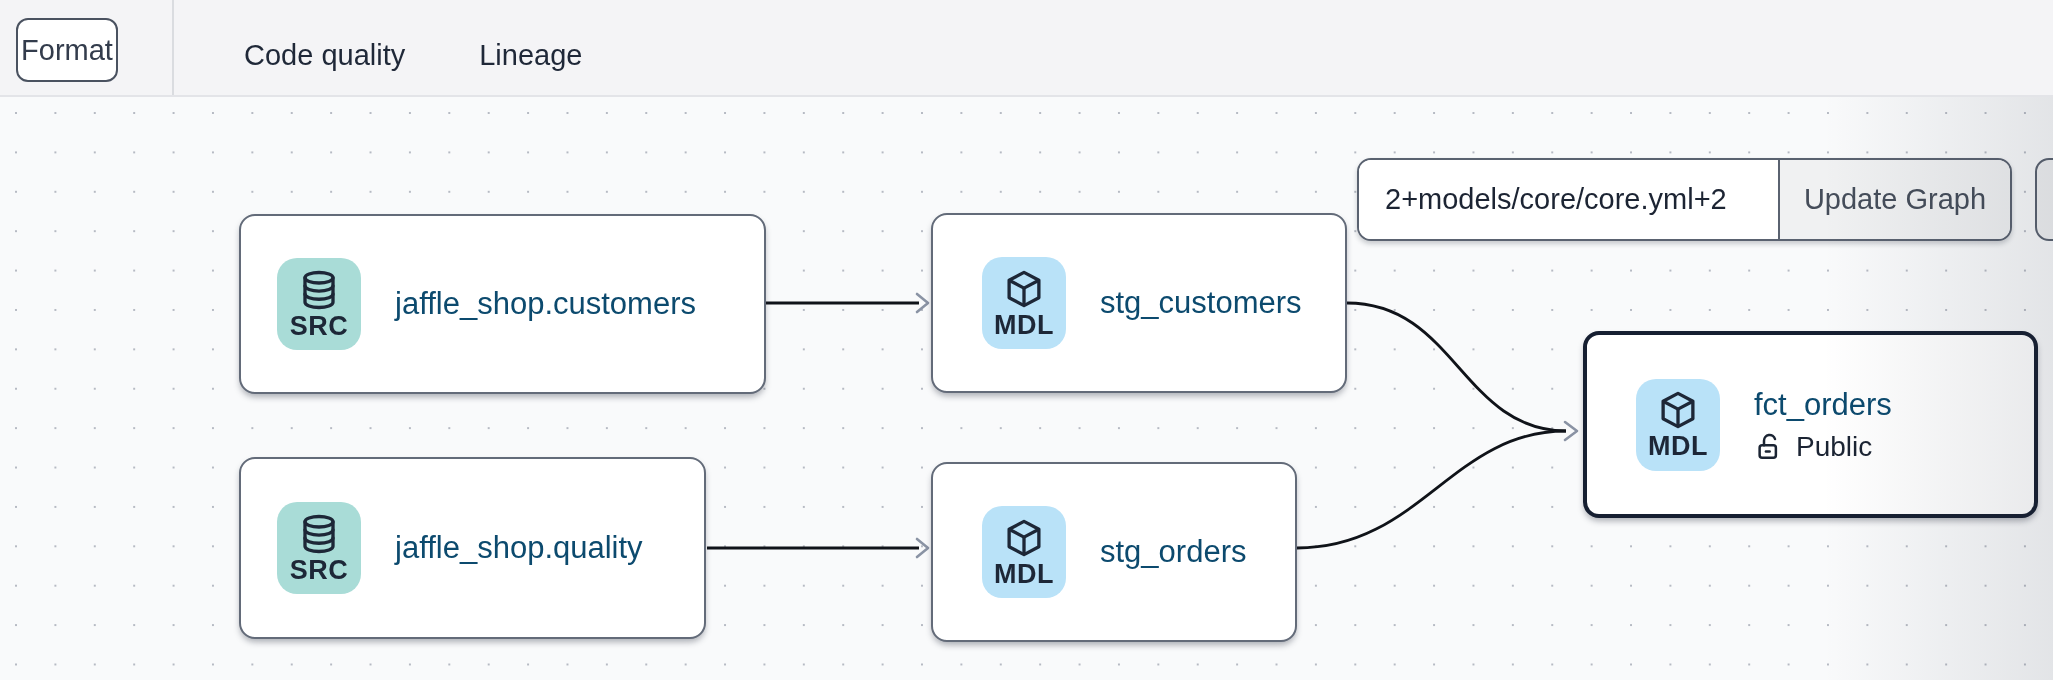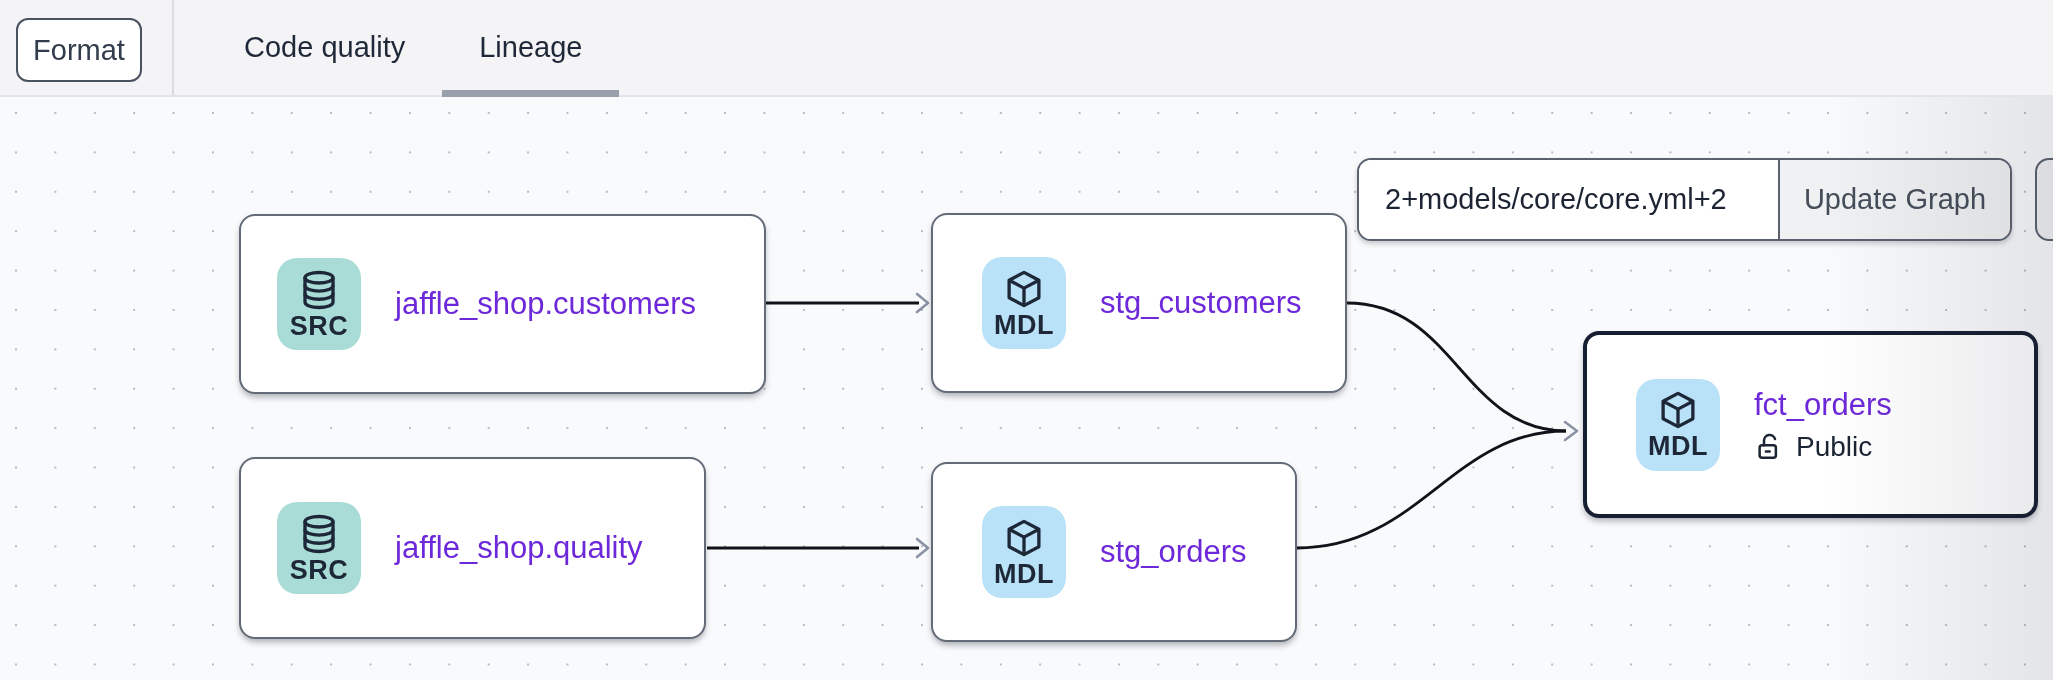--- a/index.html
+++ b/index.html
@@ -7,31 +7,31 @@
     width:2053px;height:680px;overflow:hidden;position:relative;
     font-family:"Liberation Sans","DejaVu Sans",sans-serif;
     background:#f9fafb;
   }
   
   .topbar{
     position:absolute;left:0;top:0;width:2053px;height:97px;
     background:#f4f4f6;border-bottom:2px solid #e3e4e8;box-sizing:border-box;
   }
   .format-btn{
-    position:absolute;left:16px;top:18px;width:126px;height:64px;
+    position:absolute;left:16px;top:18px;width:102px;height:64px;
     background:#ffffff;border:2.5px solid #4a5260;border-radius:12px;
     color:#333c4c;font-size:29px;font-family:inherit;
     display:flex;align-items:center;justify-content:center;cursor:pointer;
   }
   .topbar-divider{
     position:absolute;left:172px;top:0;width:2px;height:95px;background:#dadce0;
   }
   .tabs{position:absolute;left:207px;top:0;height:95px;display:flex;}
   .tab{
-    position:relative;height:100%;padding:0 37px;display:flex;align-items:center;
+    position:relative;height:100%;padding:8px 37px;display:flex;align-items:center;
     font-size:29px;color:#1f2838;cursor:pointer;white-space:nowrap;
   }
   .tab.active::after{
     content:"";position:absolute;left:0;right:0;bottom:-2px;height:7px;background:#9aa0ab;
   }
   
   .canvas{
     position:absolute;left:0;top:97px;width:2053px;height:583px;
     background-color:#f9fafb;
     background-image:radial-gradient(circle,#b6bac3 1.4px,rgba(182,186,195,0) 1.5px);
@@ -52,21 +52,21 @@
   }
   .node.selected{border:4.5px solid #161f31;}
   .badge{
     width:84px;height:92px;border-radius:20px;flex:0 0 auto;
     display:flex;flex-direction:column;align-items:center;justify-content:center;gap:2px;
   }
   .badge.src{background:#a9dcd7;}
   .badge.mdl{background:#b9e2f8;margin-left:13px;}
   .badge svg{display:block;}
   .badge-label{font-size:27px;font-weight:600;color:#1d2737;letter-spacing:0.5px;line-height:1;}
-  .node-label{font-size:31px;color:#6d28d9;white-space:nowrap;}
+  .node-label{font-size:31px;color:#0c4a6e;white-space:nowrap;}
   .node-text{display:flex;flex-direction:column;gap:8px;}
   .access-row{display:flex;align-items:center;gap:12px;font-size:28px;color:#1b2433;}
   
   .graph-controls{
     position:absolute;left:1357px;top:61px;width:655px;height:83px;
     border:2.5px solid #5a6270;border-radius:14px;box-sizing:border-box;
     display:flex;overflow:hidden;background:#ffffff;
     box-shadow:0 3px 5px rgba(28,35,52,0.22);
   }
   .selector-input{

